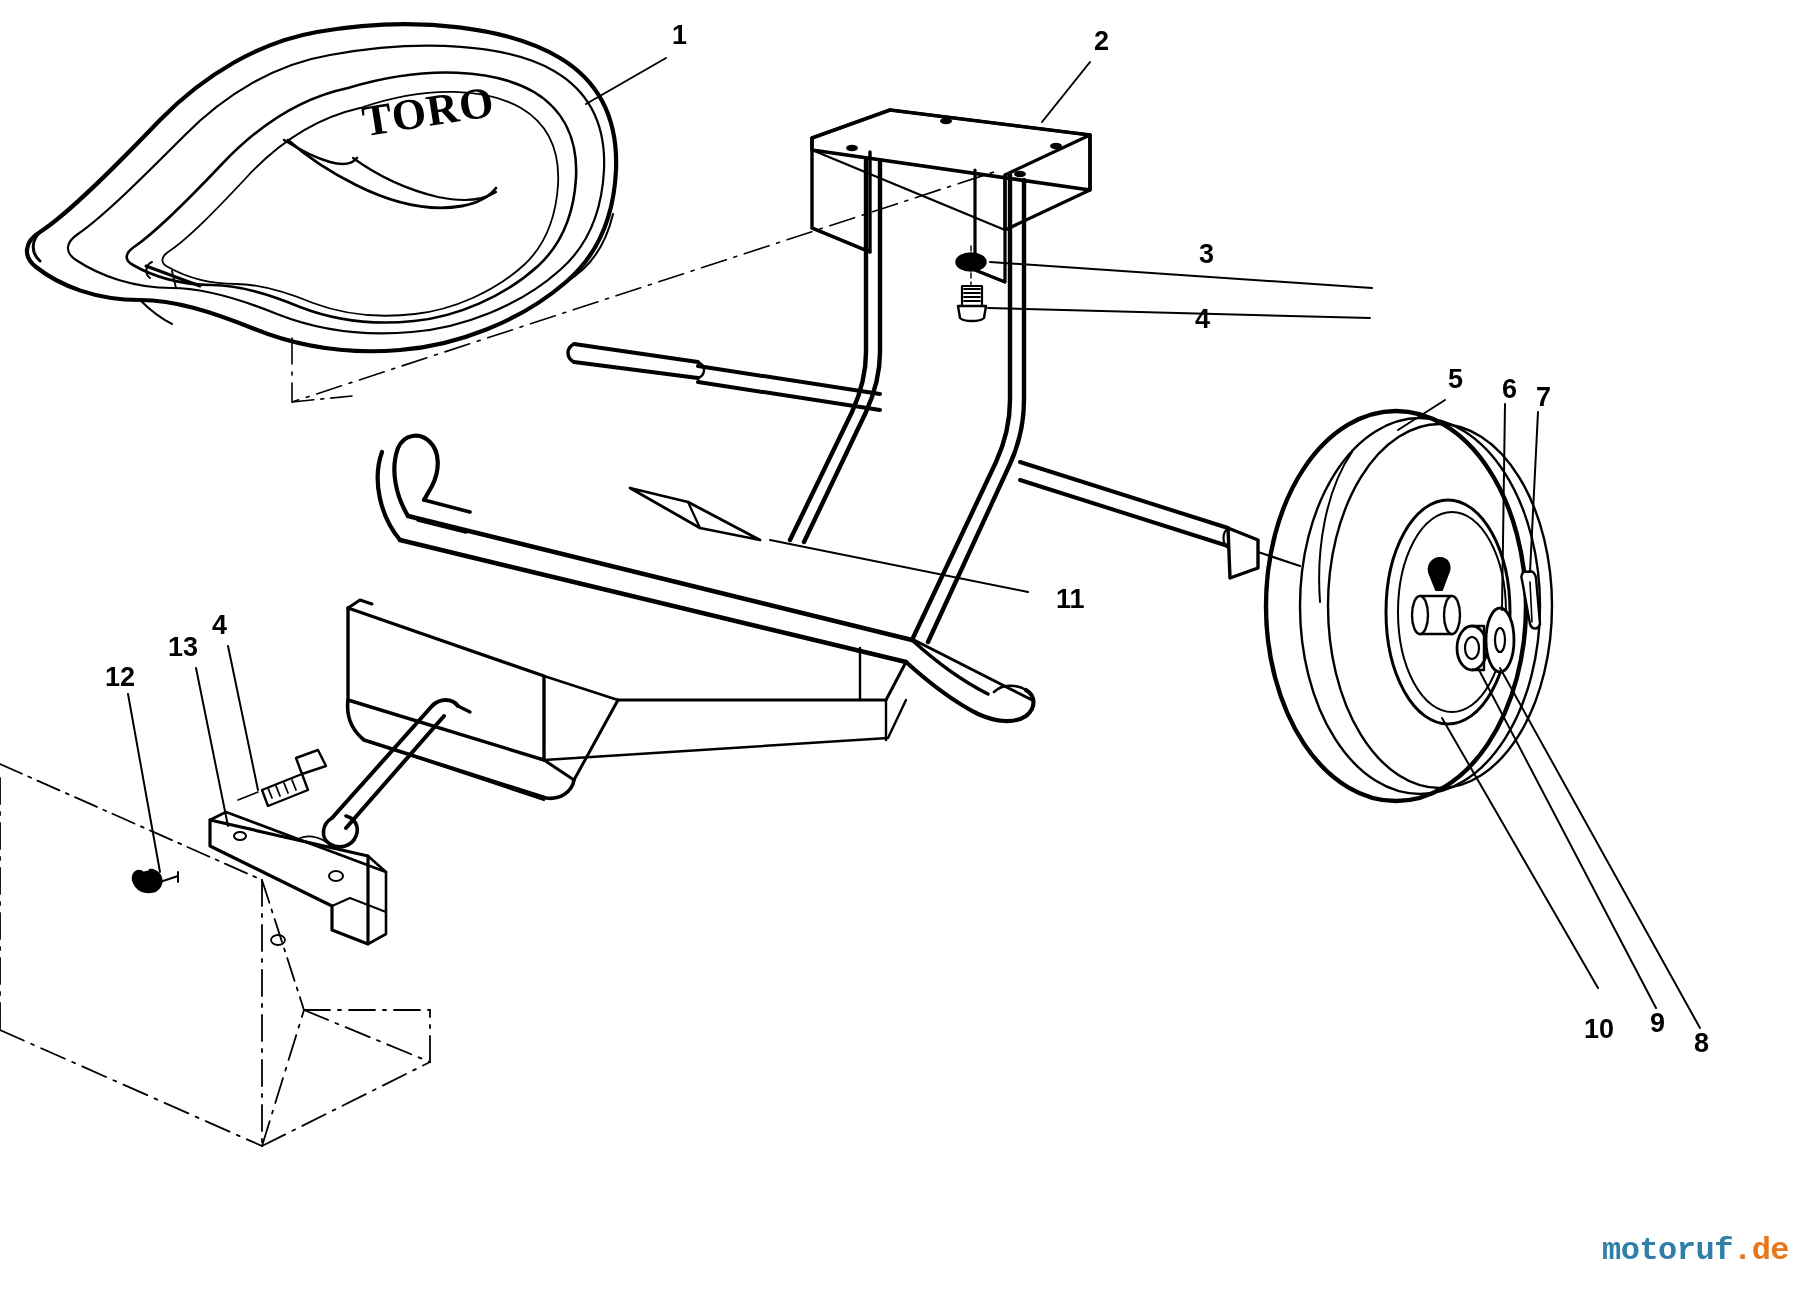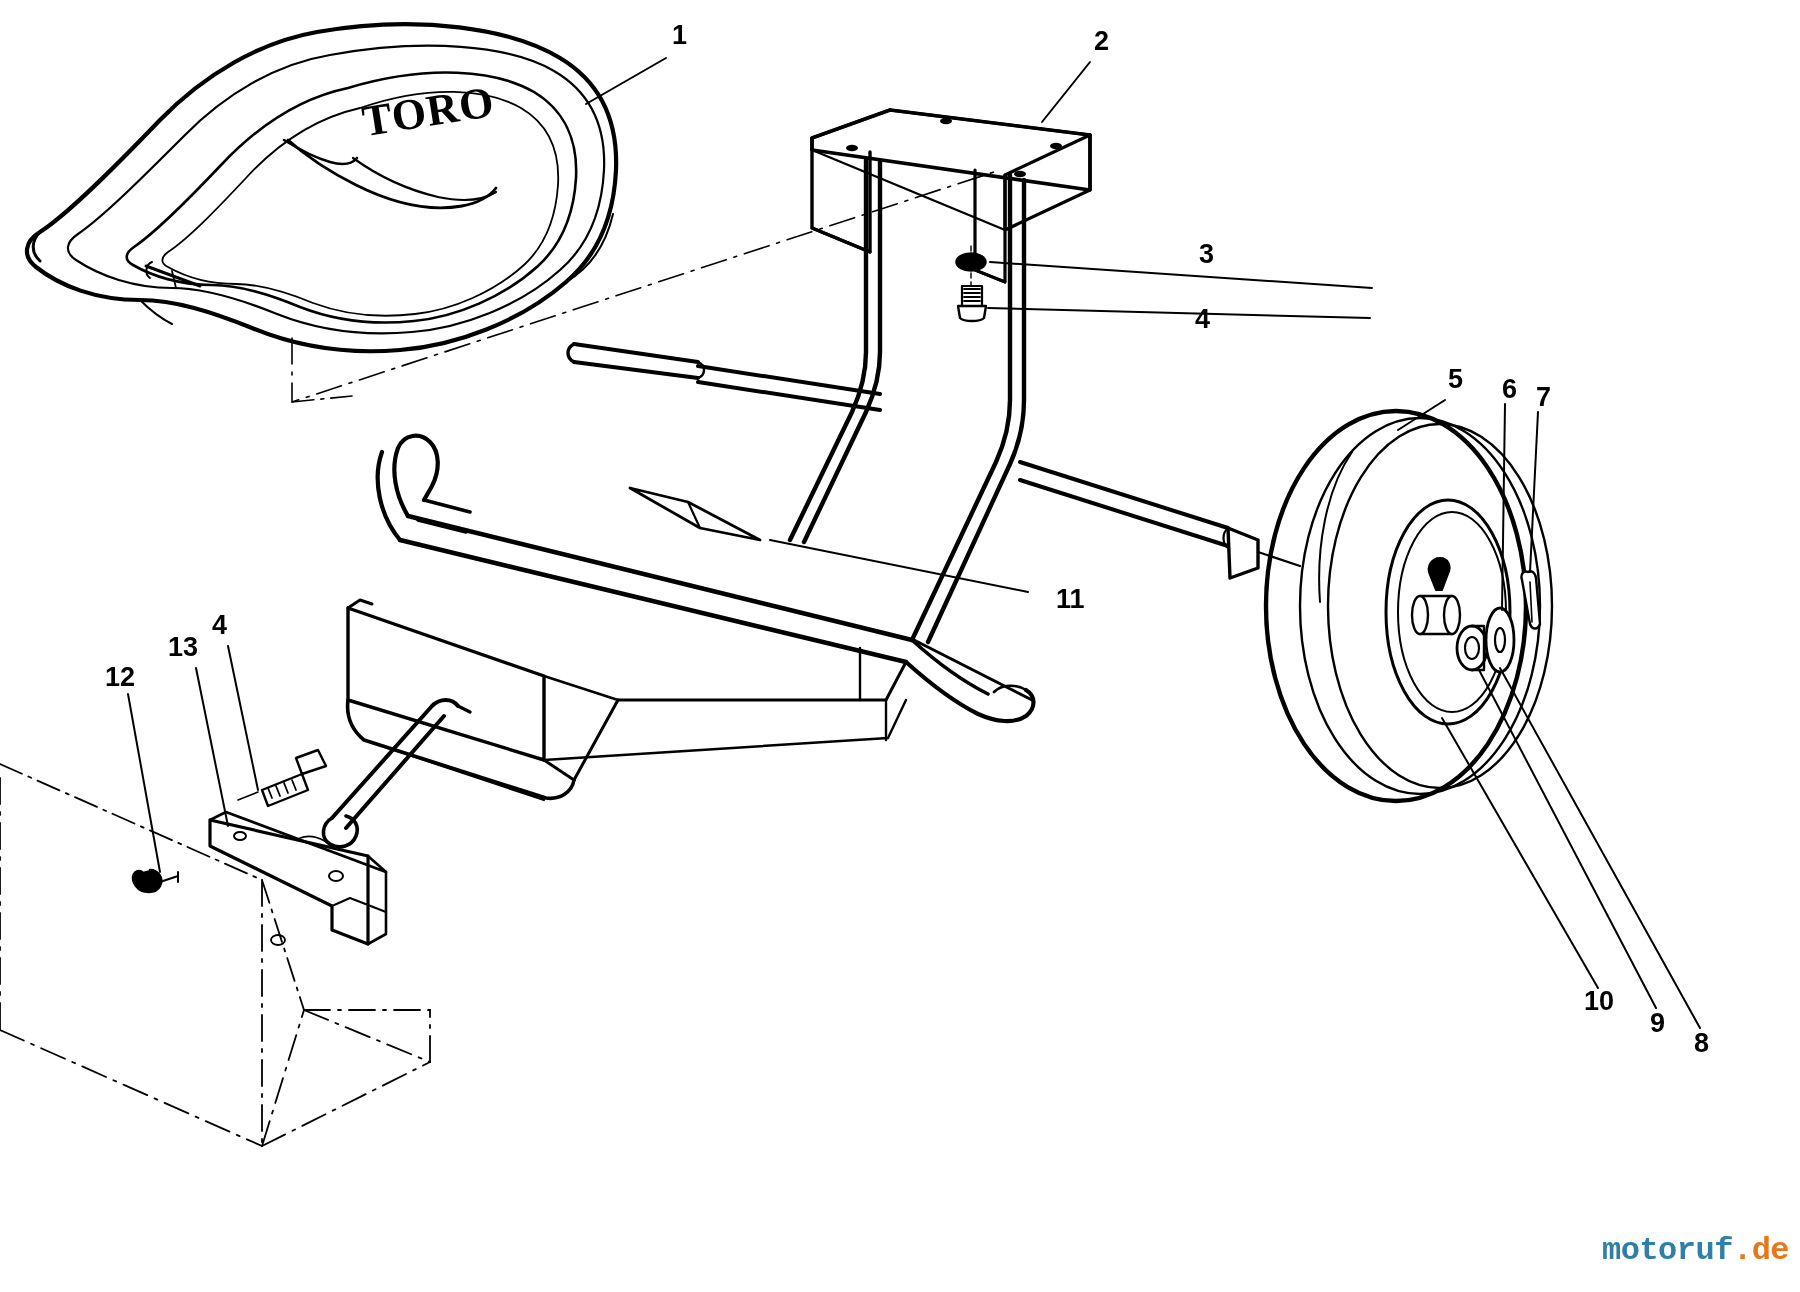--- a/index.html
+++ b/index.html
@@ -264,21 +264,21 @@
 
   <div class="callout" style="left:672px;top:22px;">1</div>
   <div class="callout" style="left:1094px;top:28px;">2</div>
   <div class="callout" style="left:1199px;top:241px;">3</div>
   <div class="callout" style="left:1195px;top:306px;">4</div>
   <div class="callout" style="left:1448px;top:366px;">5</div>
   <div class="callout" style="left:1502px;top:376px;">6</div>
   <div class="callout" style="left:1536px;top:384px;">7</div>
   <div class="callout" style="left:1694px;top:1030px;">8</div>
   <div class="callout" style="left:1650px;top:1010px;">9</div>
-  <div class="callout" style="left:1584px;top:988px;text-align:center;">10</div>
+  <div class="callout" style="left:1584px;top:1016px;text-align:center;">10</div>
   <div class="callout" style="left:1056px;top:586px;">11</div>
   <div class="callout" style="left:105px;top:664px;">12</div>
   <div class="callout" style="left:168px;top:634px;text-align:center;">13</div>
   <div class="callout" style="left:212px;top:612px;">4</div>
 
   <div class="wm" style="left:1602px;top:1232px;">
     <span class="a">motoruf</span><span class="b">.de</span>
   </div>
 
 </div>

